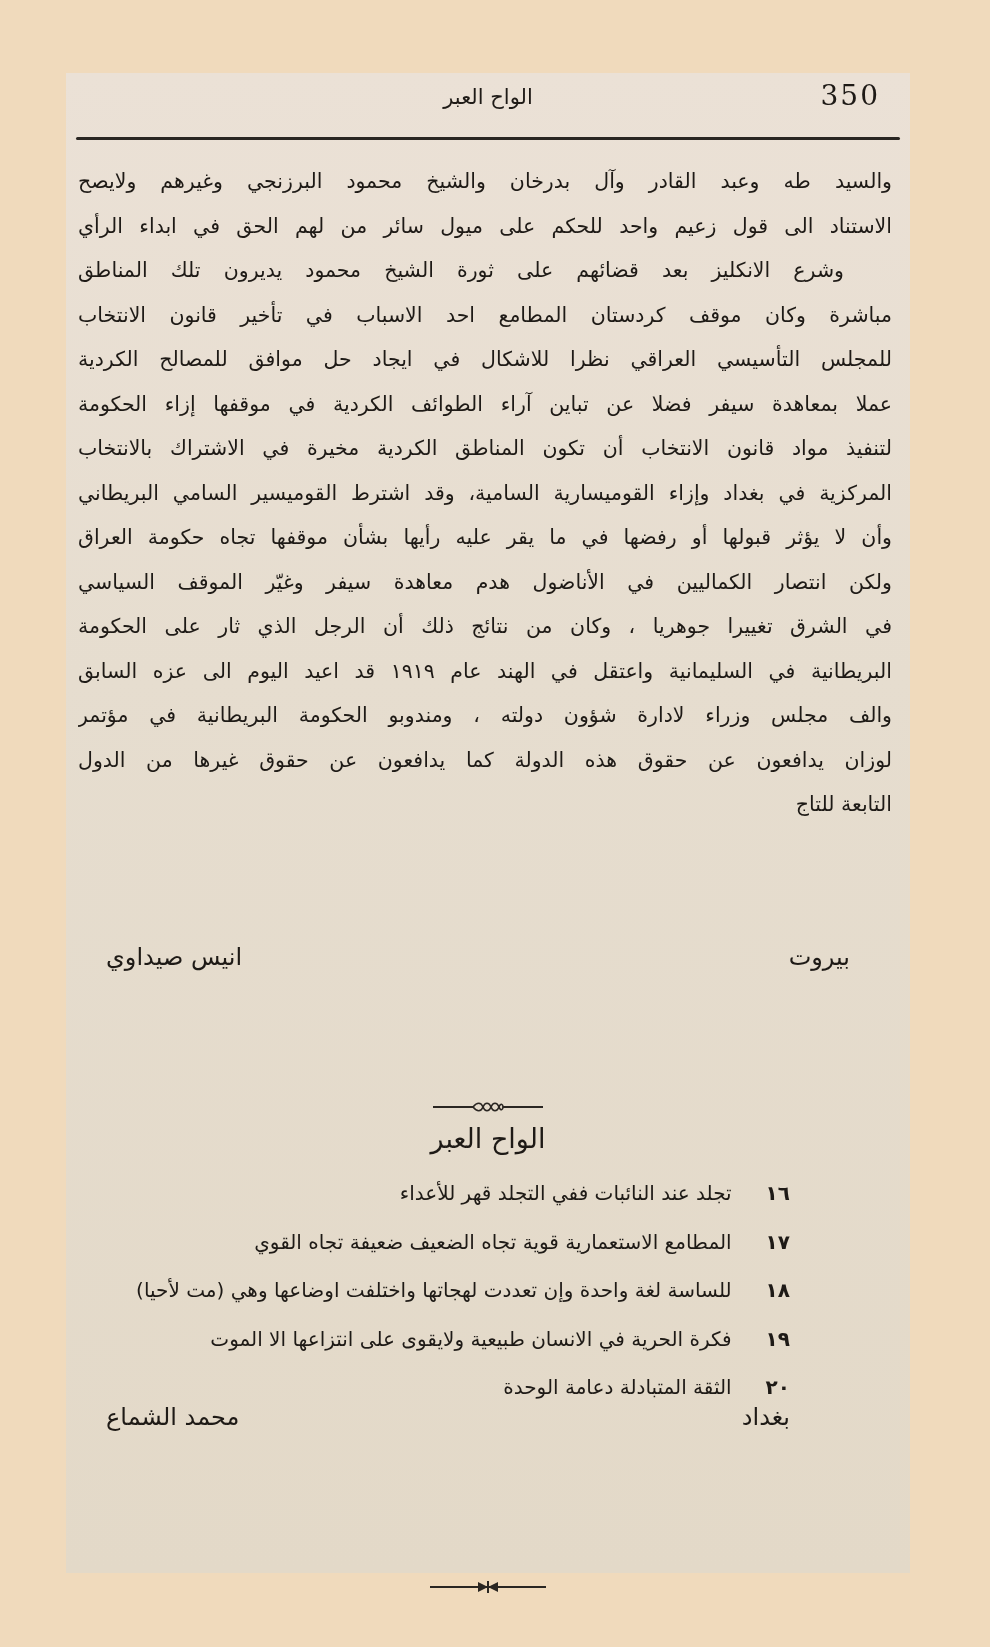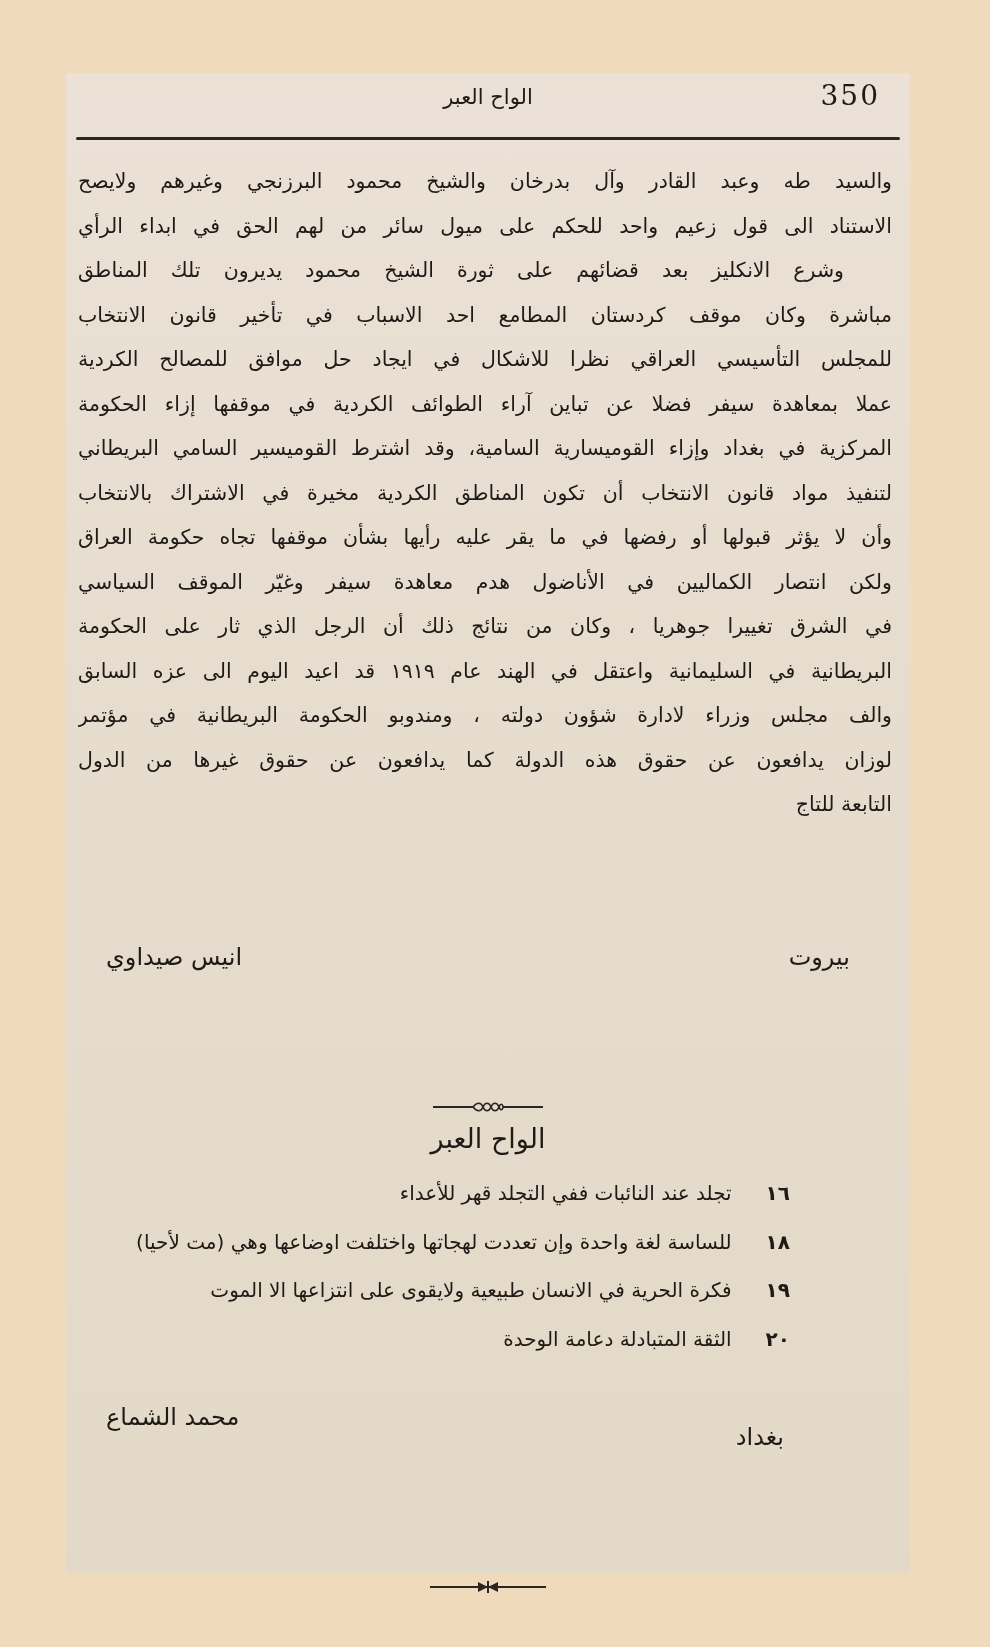--- a/index.html
+++ b/index.html
@@ -149,22 +149,21 @@
       position: absolute;
       left: 40px;
       right: 110px;
       top: 1330px;
       direction: rtl;
       font-size: 24px;
       height: 40px;
     }
     .signature-row-2 .place {
       position: absolute;
-      right: 16px;
-      margin-top: 20px;
+      right: 10px;
     }
     .signature-row-2 .author {
       position: absolute;
       left: 0;
     }
   </style>
 </head>
 <body>
 
 <div class="page">
@@ -175,22 +174,22 @@
   </div>
   <div class="header-rule"></div>
 
   <div class="body-text">
     <span class="line">والسيد طه وعبد القادر وآل بدرخان والشيخ محمود البرزنجي وغيرهم ولايصح</span>
     <span class="line">الاستناد الى قول زعيم واحد للحكم على ميول سائر من لهم الحق في ابداء الرأي</span>
     <span class="line indent">وشرع الانكليز بعد قضائهم على ثورة الشيخ محمود يديرون تلك المناطق</span>
     <span class="line">مباشرة وكان موقف كردستان المطامع احد الاسباب في تأخير قانون الانتخاب</span>
     <span class="line">للمجلس التأسيسي العراقي نظرا للاشكال في ايجاد حل موافق للمصالح الكردية</span>
     <span class="line">عملا بمعاهدة سيفر فضلا عن تباين آراء الطوائف الكردية في موقفها إزاء الحكومة</span>
+    <span class="line">لتنفيذ مواد قانون الانتخاب أن تكون المناطق الكردية مخيرة في الاشتراك بالانتخاب</span>
     <span class="line">المركزية في بغداد وإزاء القوميسارية السامية، وقد اشترط القوميسير السامي البريطاني</span>
-    <span class="line">لتنفيذ مواد قانون الانتخاب أن تكون المناطق الكردية مخيرة في الاشتراك بالانتخاب</span>
     <span class="line">وأن لا يؤثر قبولها أو رفضها في ما يقر عليه رأيها بشأن موقفها تجاه حكومة العراق</span>
     <span class="line">ولكن انتصار الكماليين في الأناضول هدم معاهدة سيفر وغيّر الموقف السياسي</span>
     <span class="line">في الشرق تغييرا جوهريا ، وكان من نتائج ذلك أن الرجل الذي ثار على الحكومة</span>
     <span class="line">البريطانية في السليمانية واعتقل في الهند عام ١٩١٩ قد اعيد اليوم الى عزه السابق</span>
     <span class="line">والف مجلس وزراء لادارة شؤون دولته ، ومندوبو الحكومة البريطانية في مؤتمر</span>
     <span class="line">لوزان يدافعون عن حقوق هذه الدولة كما يدافعون عن حقوق غيرها من الدول</span>
     <span class="line short">التابعة للتاج</span>
   </div>
 
   <div class="signature-row">
@@ -208,20 +207,24 @@
   </div>
 
   <div class="section-title">الواح العبر</div>
 
   <ol class="maxims">
     <li>
       <span class="num">١٦</span>
       <span>تجلد عند النائبات ففي التجلد قهر للأعداء</span>
     </li>
     <li>
+      <span class="num">١٧</span>
+      <span>المطامع الاستعمارية قوية تجاه الضعيف ضعيفة تجاه القوي</span>
+    </li>
+    <li>
       <span class="num">١٨</span>
       <span>للساسة لغة واحدة وإن تعددت لهجاتها واختلفت اوضاعها وهي (مت لأحيا)</span>
     </li>
     <li>
       <span class="num">١٩</span>
       <span>فكرة الحرية في الانسان طبيعية ولايقوى على انتزاعها الا الموت</span>
     </li>
     <li>
       <span class="num">٢٠</span>
       <span>الثقة المتبادلة دعامة الوحدة</span>

